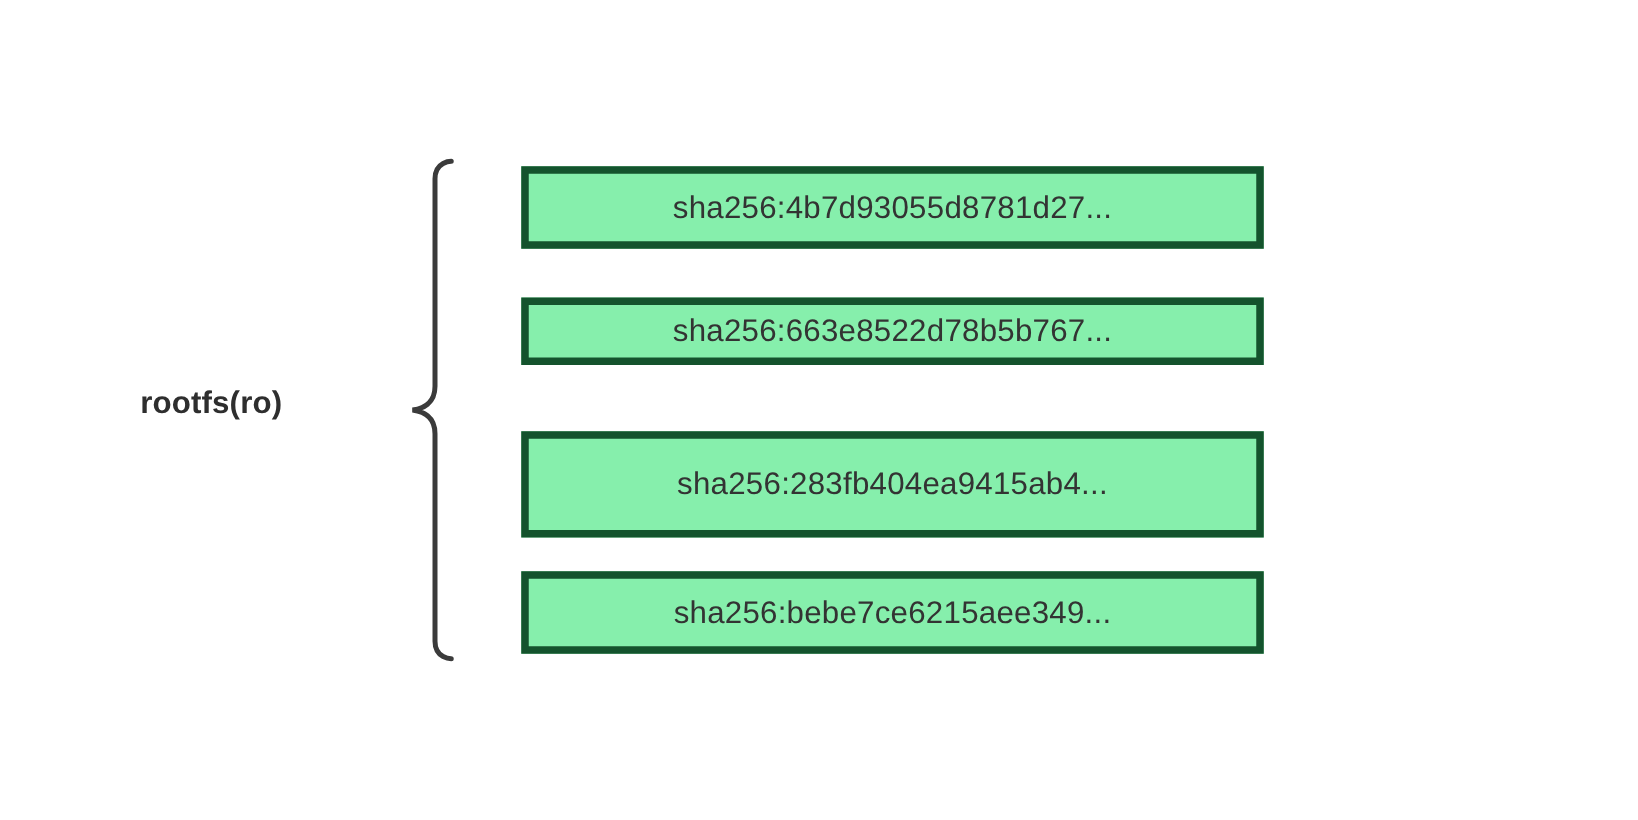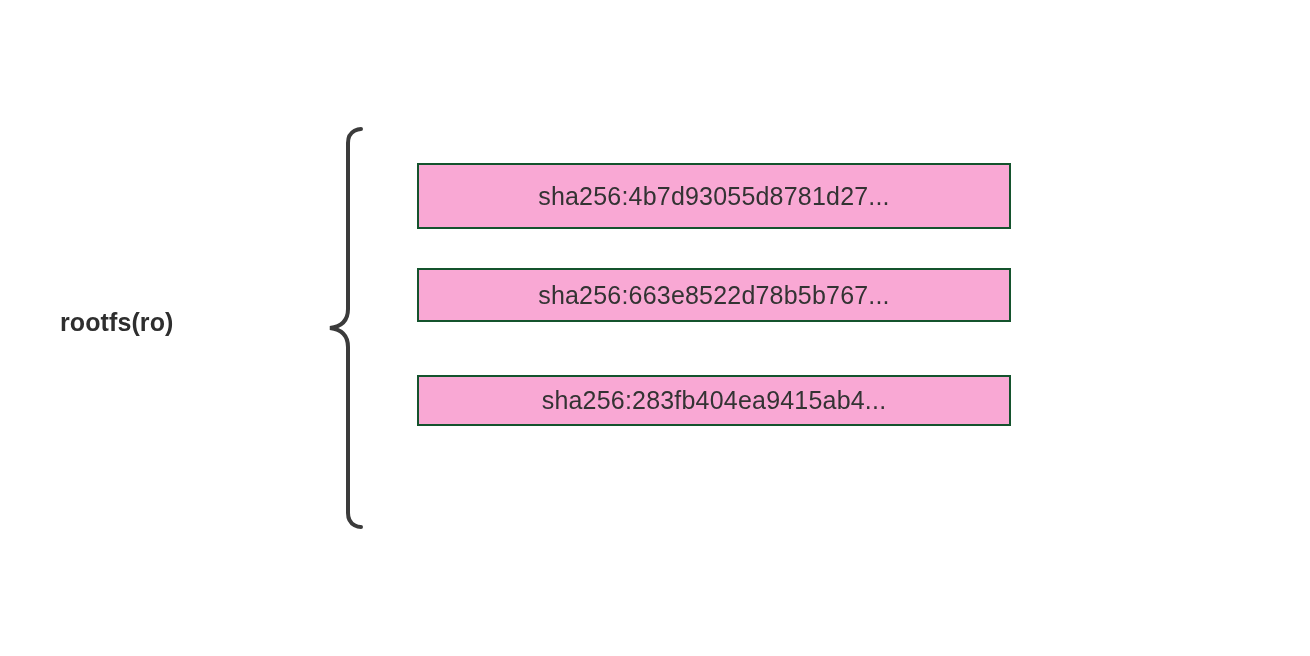--- a/index.html
+++ b/index.html
@@ -19,21 +19,21 @@
     height: 656px;
     background: #ffffff;
   }
 
   
   .group-label {
     position: absolute;
     left: 60px;
     top: 308px;
     width: 218px;
-    text-align: left;
+    text-align: center;
     font-size: 25px;
     font-weight: 700;
     color: #2e2e2e;
     letter-spacing: 0.1px;
     white-space: nowrap;
   }
 
   
   .brace {
     position: absolute;
@@ -49,30 +49,29 @@
     left: 417px;
     top: 133px;
     width: 594px;
     height: 390px;
   }
   .layer-box {
     position: absolute;
     left: 0;
     width: 594px;
     box-sizing: border-box;
-    border: 2px solid #14532d;
-    background: #f9a8d4;
+    border: 6px solid #14532d;
+    background: #86efac;
     display: flex;
     align-items: center;
     justify-content: center;
-    margin-top: 30px;
   }
   .layer-box.b0 { top: 0px;   height: 66px; }
   .layer-box.b1 { top: 105px; height: 54px; }
-  .layer-box.b2 { top: 212px; height: 51px; }
+  .layer-box.b2 { top: 212px; height: 85px; }
   .layer-box.b3 { top: 324px; height: 66px; }
 
   .layer-text {
     font-size: 25px;
     font-weight: 400;
     color: #333333;
     letter-spacing: 0.2px;
     white-space: nowrap;
   }
 </style>
@@ -102,16 +101,19 @@
     </div>
 
     <div class="layer-box b1">
       <span class="layer-text">sha256:663e8522d78b5b767...</span>
     </div>
 
     <div class="layer-box b2">
       <span class="layer-text">sha256:283fb404ea9415ab4...</span>
     </div>
 
+    <div class="layer-box b3">
+      <span class="layer-text">sha256:bebe7ce6215aee349...</span>
+    </div>
 
   </div>
 
 </div>
 
 </body></html>

